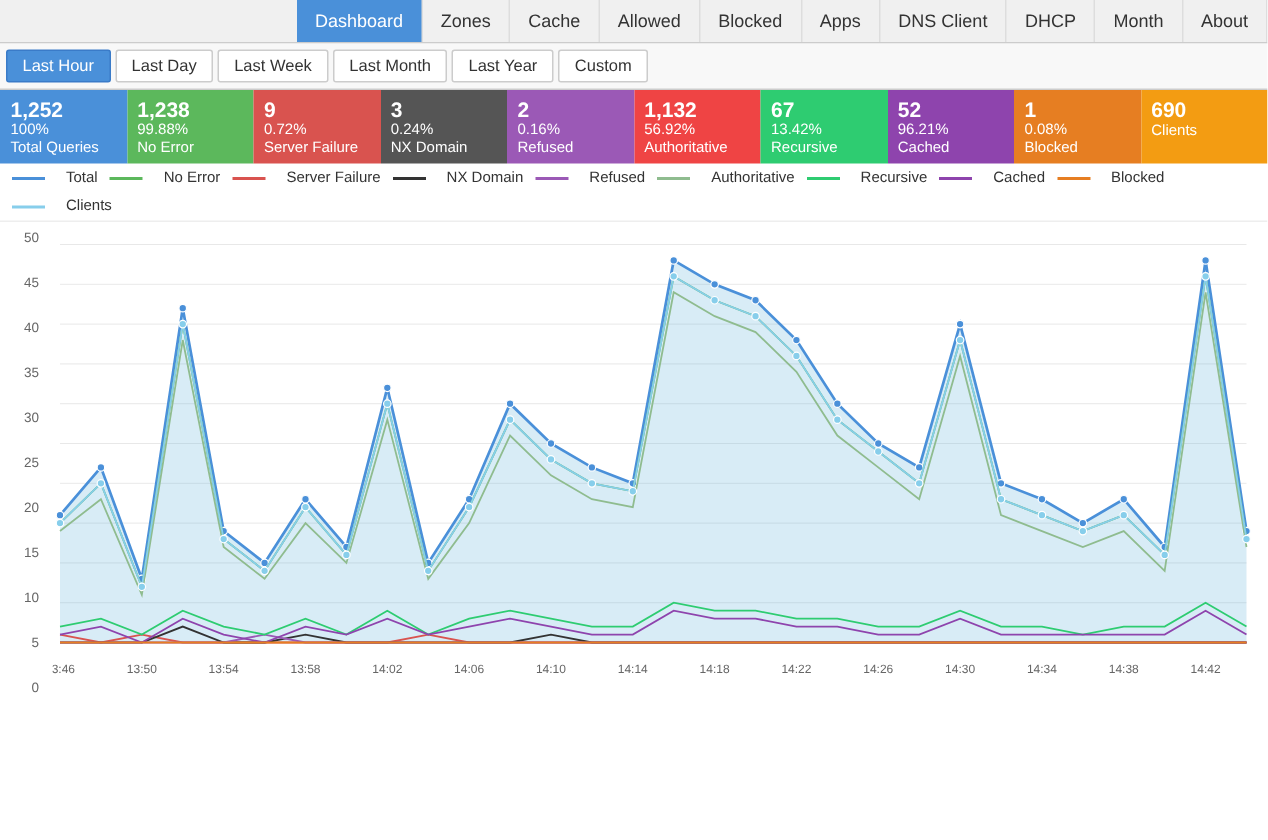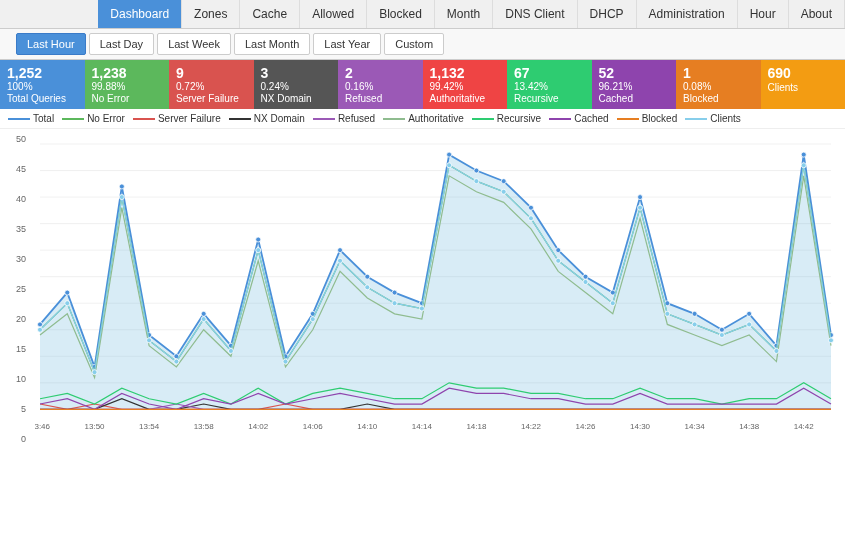--- a/index.html
+++ b/index.html
@@ -13,21 +13,21 @@
       font-size: 12px;
       color: #333;
       border-right: 1px solid #ddd;
     }
     .top-nav-item.active {
       background: #4a90d9;
       color: #fff;
     }
 
     
-    .time-tabs { display: flex; background: #f8f8f8; border-bottom: 1px solid #ccc; padding: 4px 16px; gap: 3px; }
+    .time-tabs { display: flex; background: #f8f8f8; border-bottom: 1px solid #ccc; padding: 4px 4px; gap: 3px; }
     .time-tab {
       padding: 4px 10px;
       cursor: pointer;
       font-size: 11px;
       border: 1px solid #ccc;
       background: #fff;
       color: #333;
       border-radius: 2px;
     }
     .time-tab.active {
@@ -62,21 +62,21 @@
     
     .legend {
       display: flex;
       flex-wrap: wrap;
       align-items: center;
       padding: 4px 8px;
       border-bottom: 1px solid #eee;
       gap: 8px;
       background: #fff;
     }
-    .legend-item { display: flex; align-items: center; gap: 3px; font-size: 10px; color: #333; }
+    .legend-item { display: flex; align-items: center; gap: 14px; font-size: 10px; color: #333; }
 
     
     .chart-container {
       position: relative;
       background: #fff;
       padding: 5px 9px 5px 35px;
     }
     .chart-svg { width: 100%; display: block; }
 
     
@@ -97,25 +97,24 @@
   </style>
 </head>
 <body>
 
 <div class="top-nav">
 <div class="top-nav-item active">Dashboard</div>
     <div class="top-nav-item">Zones</div>
     <div class="top-nav-item">Cache</div>
     <div class="top-nav-item">Allowed</div>
     <div class="top-nav-item">Blocked</div>
-    <div class="top-nav-item">Month</div>
+    <div class="top-nav-item">Apps</div>
     <div class="top-nav-item">DNS Client</div>
     <div class="top-nav-item">DHCP</div>
-    <div class="top-nav-item">Administration</div>
-    <div class="top-nav-item">Hour</div>
+    <div class="top-nav-item">Month</div>
     <div class="top-nav-item">About</div>
   </div>
 
 <div class="time-tabs">
 <div class="time-tab active">Last Hour</div>
     <div class="time-tab">Last Day</div>
     <div class="time-tab">Last Week</div>
     <div class="time-tab">Last Month</div>
     <div class="time-tab">Last Year</div>
     <div class="time-tab">Custom</div>
@@ -142,21 +141,21 @@
       <div class="stat-pct">0.24%</div>
       <div class="stat-label">NX Domain</div>
     </div>
     <div class="stat-box stat-refused">
       <div class="stat-value">2</div>
       <div class="stat-pct">0.16%</div>
       <div class="stat-label">Refused</div>
     </div>
     <div class="stat-box stat-authoritative">
       <div class="stat-value">1,132</div>
-      <div class="stat-pct">99.42%</div>
+      <div class="stat-pct">56.92%</div>
       <div class="stat-label">Authoritative</div>
     </div>
     <div class="stat-box stat-recursive">
       <div class="stat-value">67</div>
       <div class="stat-pct">13.42%</div>
       <div class="stat-label">Recursive</div>
     </div>
     <div class="stat-box stat-cached">
       <div class="stat-value">52</div>
       <div class="stat-pct">96.21%</div>

